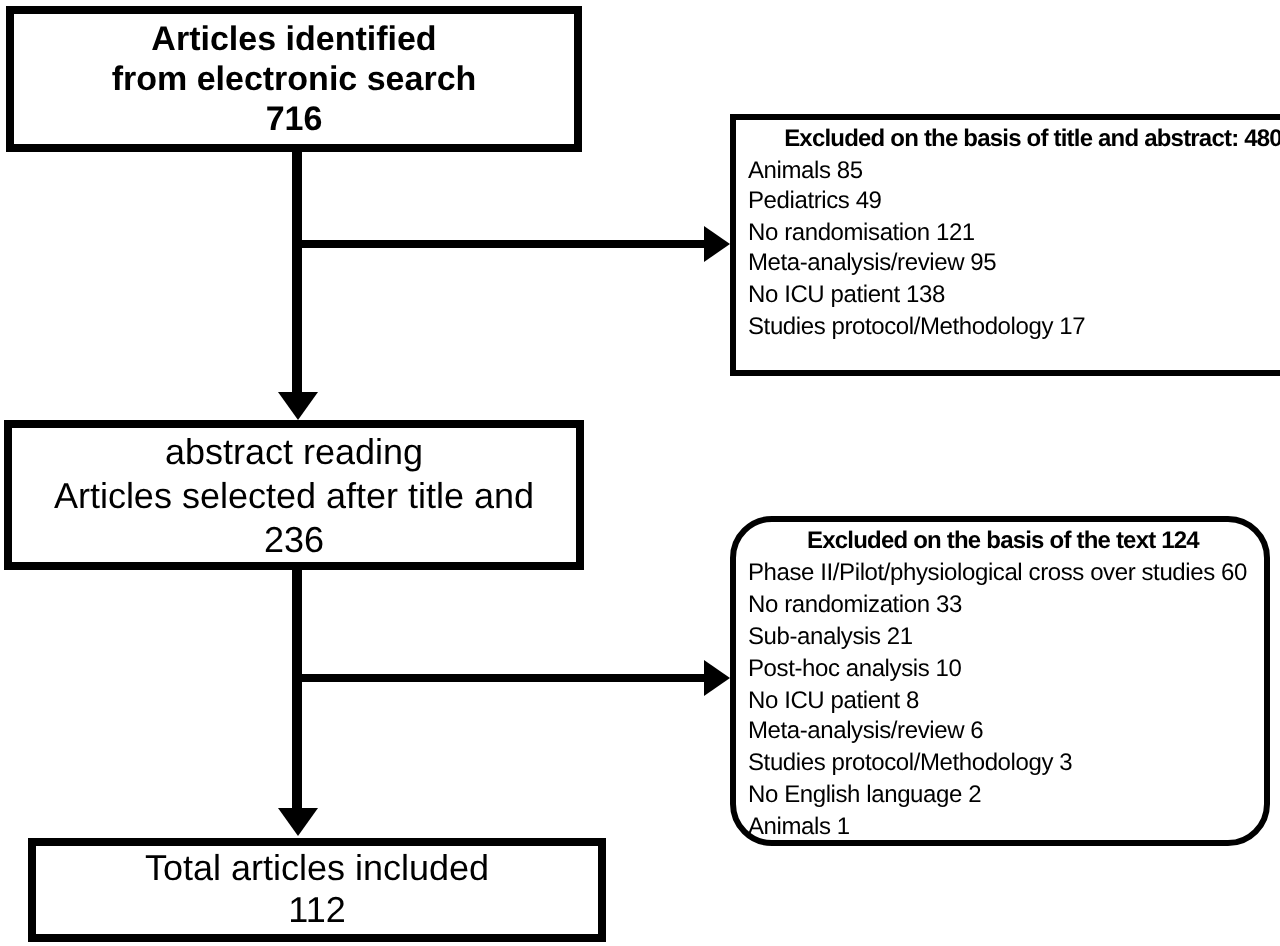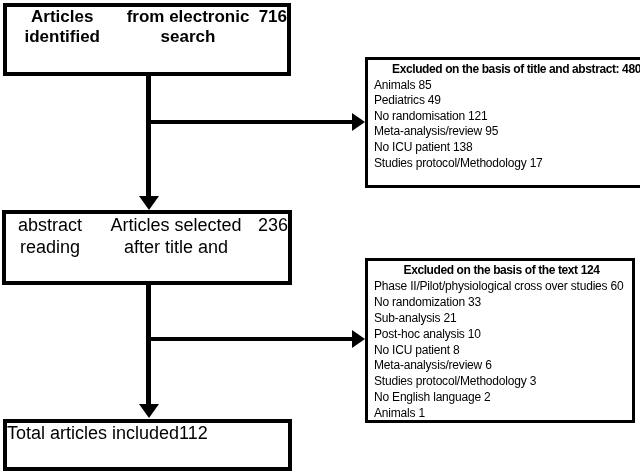--- a/index.html
+++ b/index.html
@@ -15,41 +15,41 @@
     background:var(--bg);
     overflow:hidden;
   }
   
   .pbox {
     position:absolute;
     box-sizing:border-box;
     border:4px solid var(--line);
     background:var(--bg);
     display:flex;
-    flex-direction:row;
-    justify-content:flex-start;
+    flex-direction:column;
+    justify-content:center;
     text-align:center;
   }
   #box-identified { left:3px; top:3px; width:288px; height:73px;
     font-weight:bold; font-size:17px; line-height:20px; }
   #box-selected   { left:2px; top:210px; width:290px; height:75px;
     font-size:18px; line-height:22px; }
-  #box-included   { left:3px; top:419px; width:289px; height:52px;
+  #box-included   { left:14px; top:419px; width:289px; height:52px;
     font-size:18px; line-height:21px; }
   
   .ebox {
     position:absolute;
     box-sizing:border-box;
     border:3px solid var(--line);
     background:var(--bg);
     padding:2px 3px 0 6px;
     font-size:12px;
   }
   #box-excl-1 { left:365px; top:57px;  width:300px; height:131px; line-height:15.6px; }
-  #box-excl-2 { left:365px; top:258px; width:270px; height:165px; line-height:15.9px; }
+  #box-excl-2 { left:365px; top:258px; width:270px; height:165px; line-height:15.9px;border-radius:21px; }
   .etitle {
     text-align:center;
     font-weight:bold;
     letter-spacing:-0.4px;
     white-space:nowrap;
   }
   .eline { white-space:nowrap; letter-spacing:-0.2px; }
   
   .vline,.hline { position:absolute; background:var(--line); }
   #vline-1 { left:146px; top:76px;  width:5px; height:121px; }

